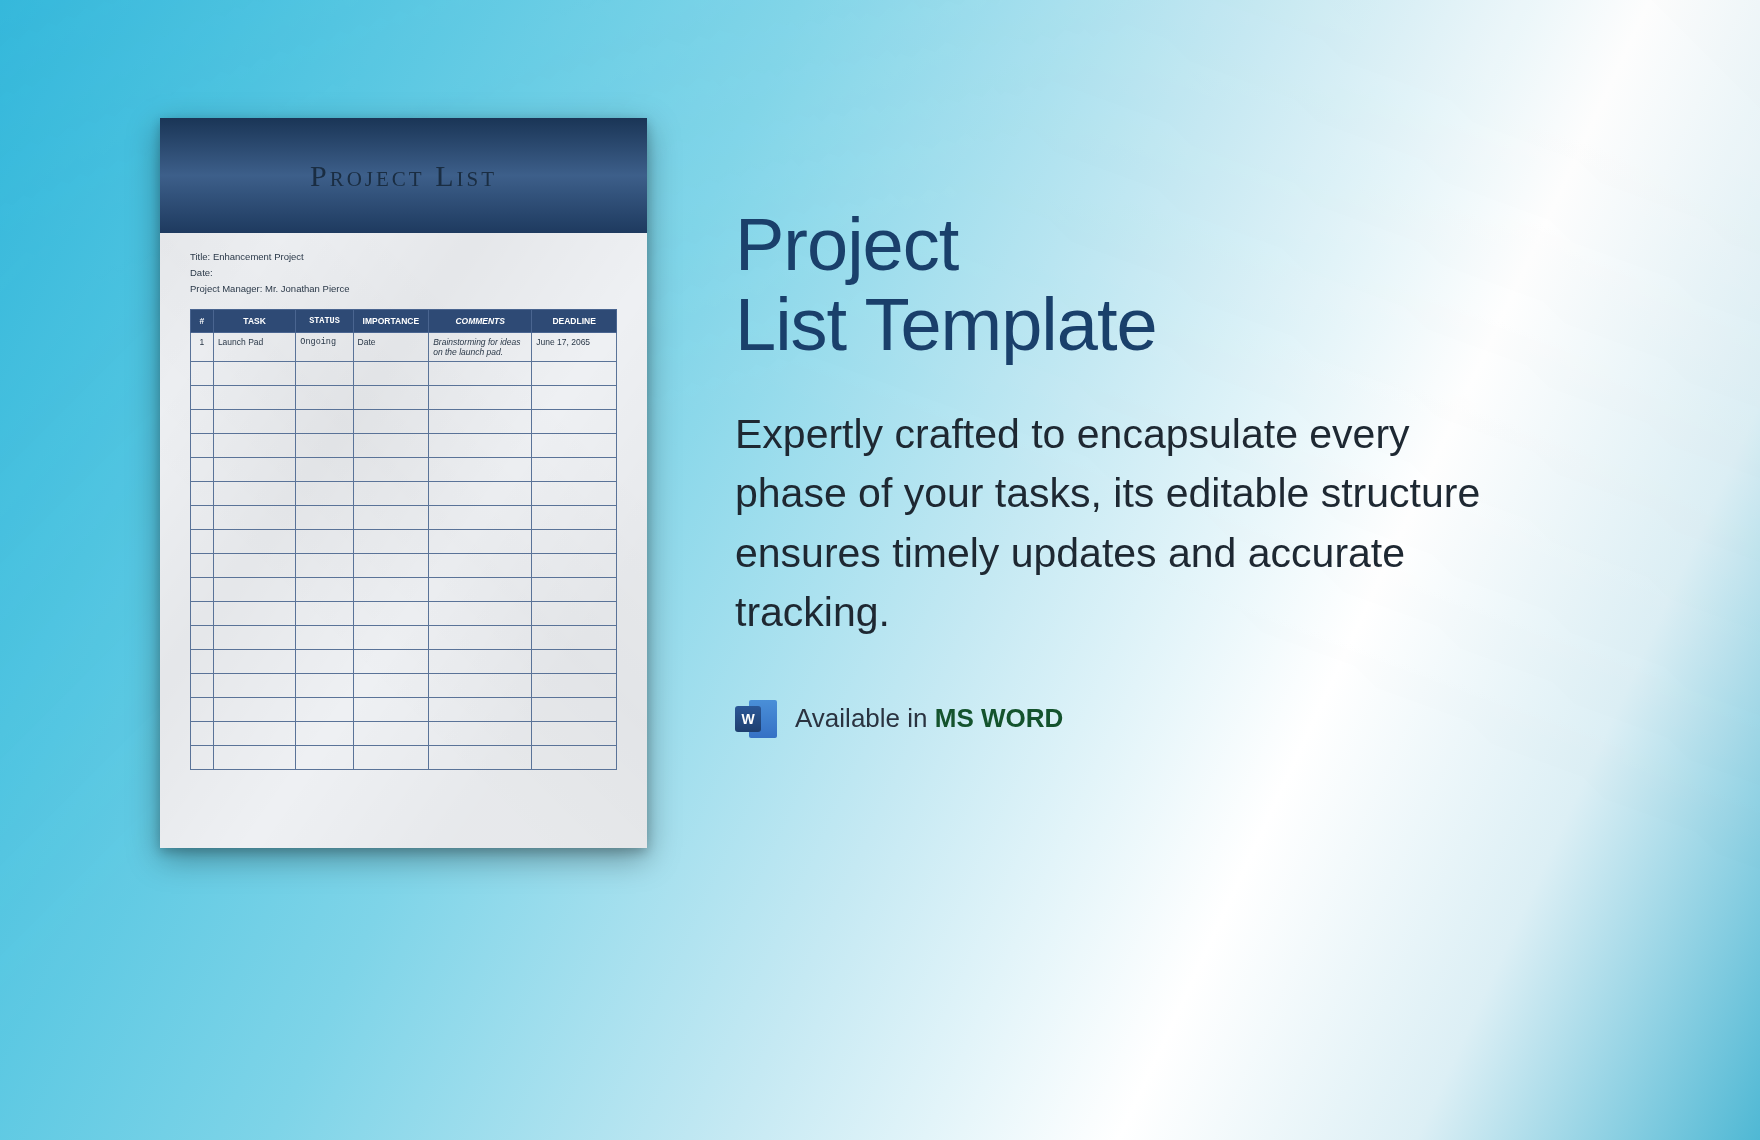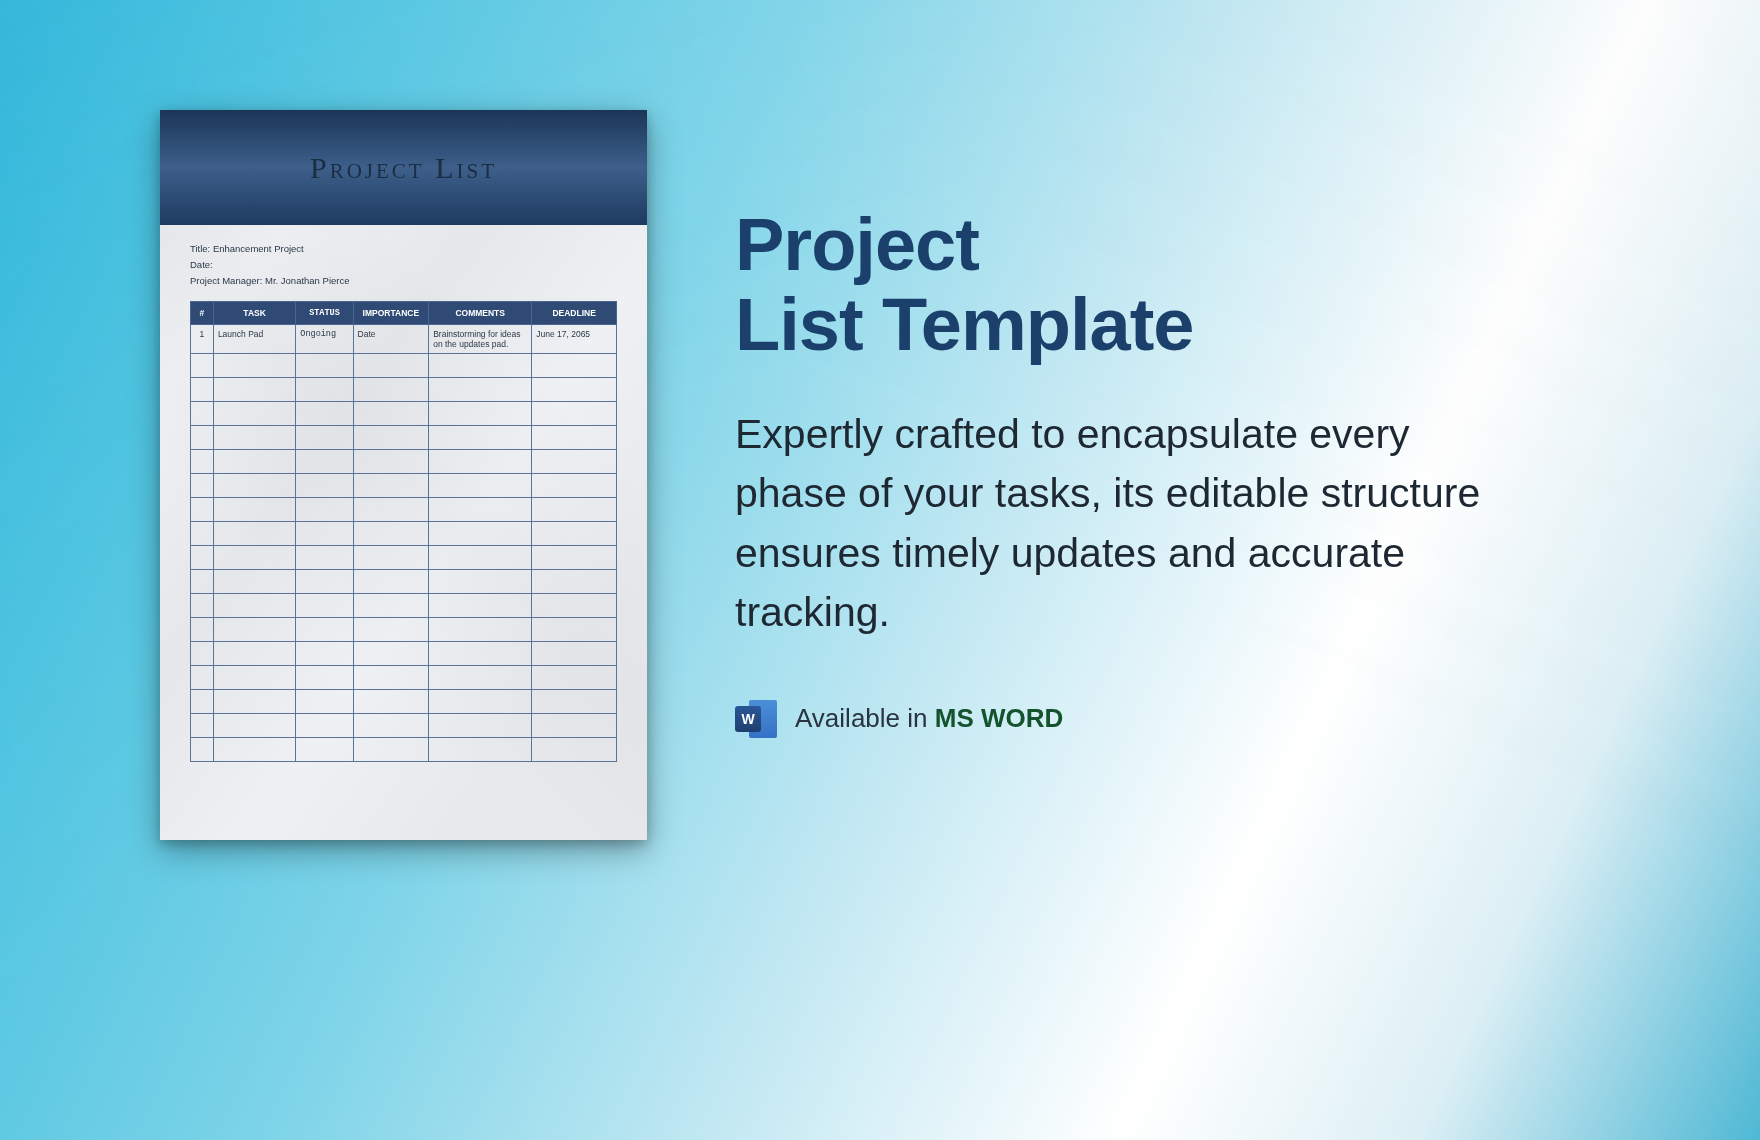--- a/index.html
+++ b/index.html
@@ -23,21 +23,21 @@
 .container {
   position: relative;
   width: 100%;
   height: 100%;
   display: flex;
   align-items: center;
 }
 .doc {
   position: absolute;
   left: 160px;
-  top: 110px;
+  top: 118px;
   width: 487px;
   height: 730px;
   background: #eef0f3;
   box-shadow: 0 10px 30px rgba(0,0,0,0.35), 0 4px 10px rgba(0,0,0,0.2);
   overflow: hidden;
 }
 .doc-paper-texture {
   position: absolute;
   inset: 0;
   background:
@@ -87,32 +87,32 @@
   border: 1px solid #5a7398;
   padding: 4px 4px;
   vertical-align: top;
   height: 24px;
   color: #2a3848;
 }
 .col-num { width: 20px; text-align: center; }
 .col-task { width: 72px; }
 .col-status { width: 50px; font-family: Liberation Mono, monospace; }
 .col-importance { width: 66px; }
-.col-comments { width: 90px; }
+.col-comments { width: 90px; font-style: italic; }
 .col-deadline { width: 74px; }
 
 .right-panel {
   position: absolute;
   left: 735px;
   top: 205px;
   width: 900px;
 }
 .main-title {
   font-size: 74px;
-  font-weight: 700;
+  font-weight: 400;
   color: #1a406b;
   line-height: 1.08;
   letter-spacing: -1px;
 }
 .description {
   margin-top: 40px;
   font-size: 41px;
   color: #1e2832;
   line-height: 1.45;
   max-width: 750px;
@@ -196,21 +196,21 @@
           <th class="col-comments">COMMENTS</th>
           <th class="col-deadline">DEADLINE</th>
         </tr>
       </thead>
       <tbody id="table-body">
           <tr>
             <td class="col-num">1</td>
             <td class="col-task">Launch Pad</td>
             <td class="col-status">Ongoing</td>
             <td class="col-importance">Date</td>
-            <td class="col-comments">Brainstorming for ideas on the updates pad.</td>
+            <td class="col-comments">Brainstorming for ideas on the launch pad.</td>
             <td class="col-deadline">June 17, 2065</td>
           </tr>
           <tr>
             <td class="col-num"></td>
             <td class="col-task"></td>
             <td class="col-status"></td>
             <td class="col-importance"></td>
             <td class="col-comments"></td>
             <td class="col-deadline"></td>
           </tr>

